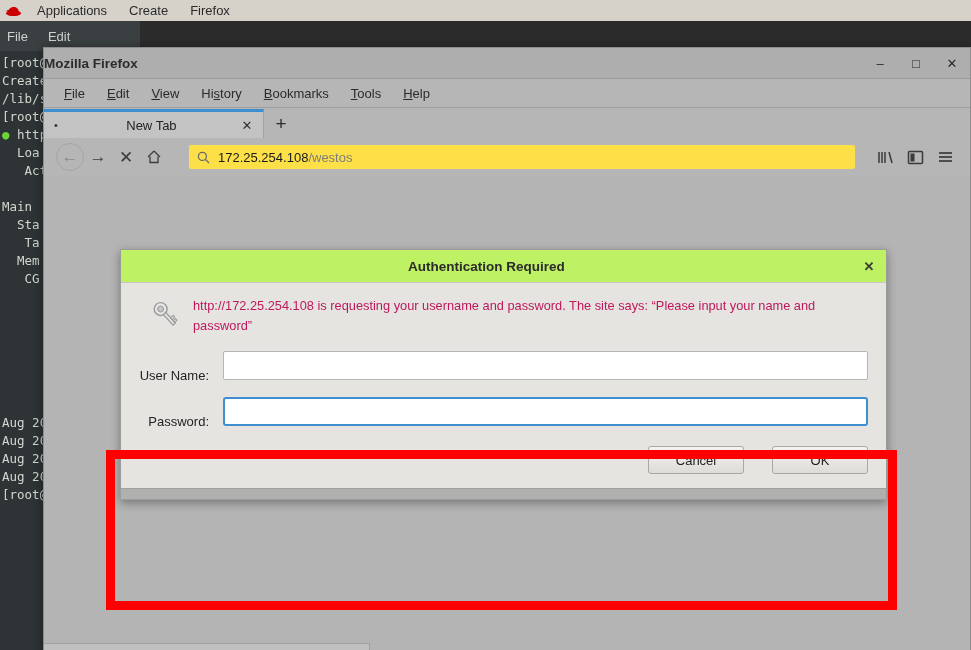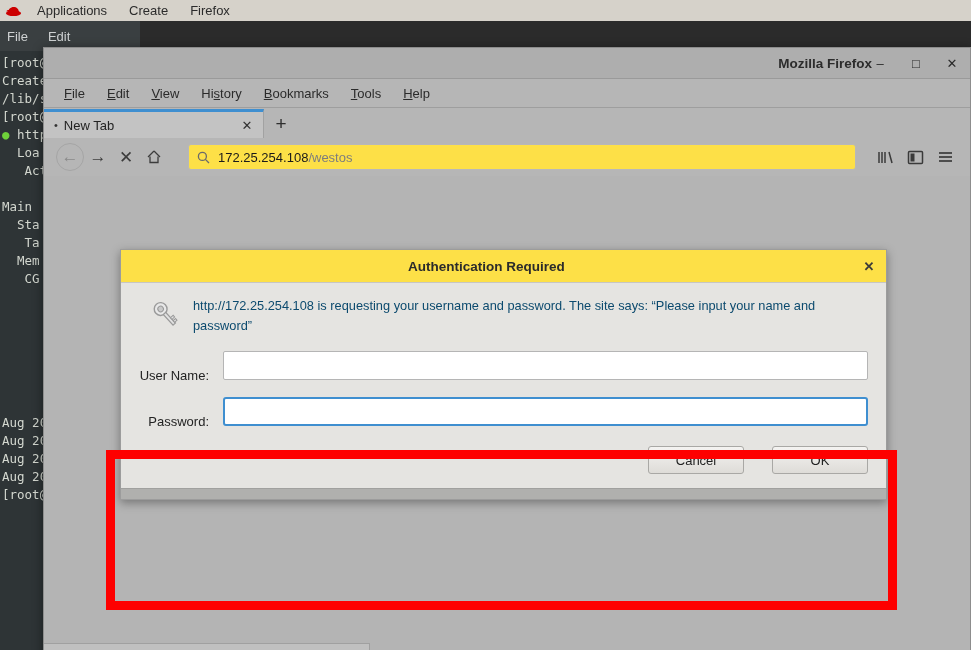--- a/index.html
+++ b/index.html
@@ -64,21 +64,21 @@
     display: flex; flex-direction: column;
   }
   #ff-titlebar {
     height: 31px; min-height: 31px;
     background: #aeaeae;
     border-bottom: 1px solid #9a9a9a;
     display: flex; align-items: center;
     position: relative;
   }
   #ff-title {
-    flex: 1; text-align: right;
+    flex: 1; text-align: left;
     font-size: 13.5px; font-weight: bold; color: #2c2c2c;
   }
   .wctrls { display: flex; align-items: center; padding-right: 10px; gap: 20px; }
   .wctrl { width: 16px; height: 16px; display: flex; align-items: center; justify-content: center;
            color: #2a2a2a; font-size: 13px; }
 
   #ff-menubar {
     height: 29px; min-height: 29px;
     background: #b6b6b6;
     border-bottom: 1px solid #9e9e9e;
@@ -96,21 +96,21 @@
   #tab-active {
     width: 220px; height: 29px;
     background: #c3c3c3;
     border-top: 3px solid #3f8fd0;
     border-right: 1px solid #a2a2a2;
     display: flex; align-items: center;
     padding: 0 8px 0 10px;
     font-size: 13px; color: #232323;
   }
   #tab-dot { font-size: 11px; margin-right: 6px; color: #333; }
-  #tab-label { flex: 1; white-space: nowrap; overflow: hidden; }
+  #tab-label { flex: 1; white-space: nowrap; overflow: hidden; text-align: center; }
   #tab-close { width: 16px; text-align: center; font-size: 13px; color: #333; }
   #tab-new { width: 34px; height: 29px; display: flex; align-items: center; justify-content: center;
              font-size: 19px; color: #2e2e2e; }
 
   #ff-navbar {
     height: 38px; min-height: 38px;
     background: #b6b6b6;
     display: flex; align-items: center;
     padding: 0 10px 0 12px;
   }
@@ -143,34 +143,34 @@
   #auth-dialog {
     position: absolute; left: 76px; top: 73px;
     width: 767px;
     background: #e5e4e1;
     border: 1px solid #9c9c9c;
     box-shadow: 0 3px 9px rgba(0,0,0,.35);
     display: flex; flex-direction: column;
   }
   #auth-titlebar {
     height: 33px; min-height: 33px;
-    background: #fde047;
+    background: #bef264;
     border-bottom: 1px solid #c7c6c3;
     display: flex; align-items: center; position: relative;
   }
   #auth-title { flex: 1; text-align: center; font-size: 13.5px; font-weight: bold; color: #2b2b2b; }
   #auth-close { width: 34px; text-align: center; font-size: 13px; color: #3a3a3a; font-weight: bold; }
 
   #auth-msgrow {
     display: flex; padding: 13px 18px 2px 18px;
   }
   #key-icon { width: 54px; min-width: 54px; display: flex; align-items: flex-start; justify-content: center;
               padding-top: 2px; }
   #auth-msg {
-    font-size: 12.8px; color: #0c4a6e; line-height: 20px;
+    font-size: 12.8px; color: #be185d; line-height: 20px;
     padding-right: 16px;
   }
 
   #auth-fields { padding: 10px 18px 0 18px; }
   .fieldrow { display: flex; align-items: center; margin-bottom: 11px; }
   .flabel { width: 84px; min-width: 84px; text-align: right; padding-right: 14px;
             font-size: 13px; color: #232323; margin-top: 20px; }
   .finput { flex: 1; height: 29px; background: #fff; border: 1px solid #b5b5b5;
             border-radius: 2px; font-size: 13px; padding: 0 6px;
             font-family: "Liberation Sans", sans-serif; color: #111; }

